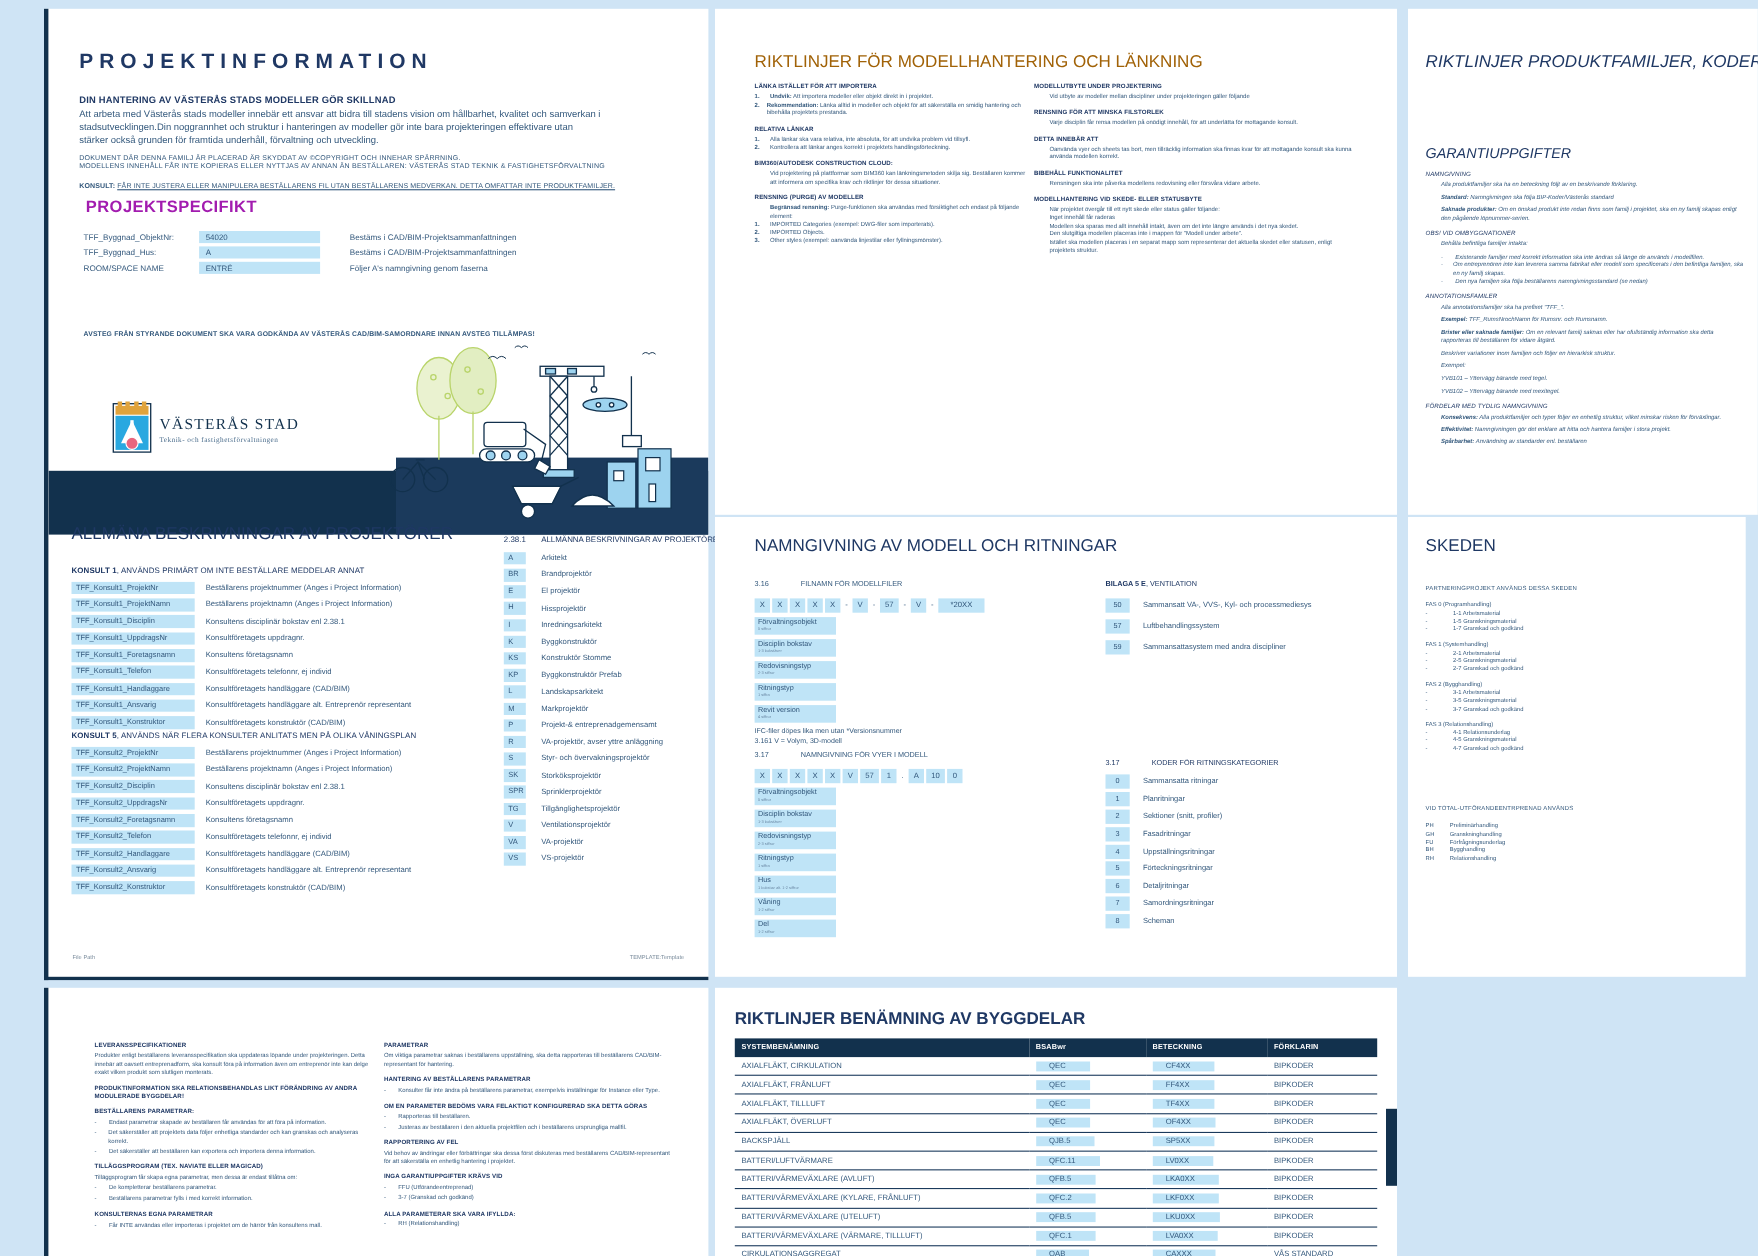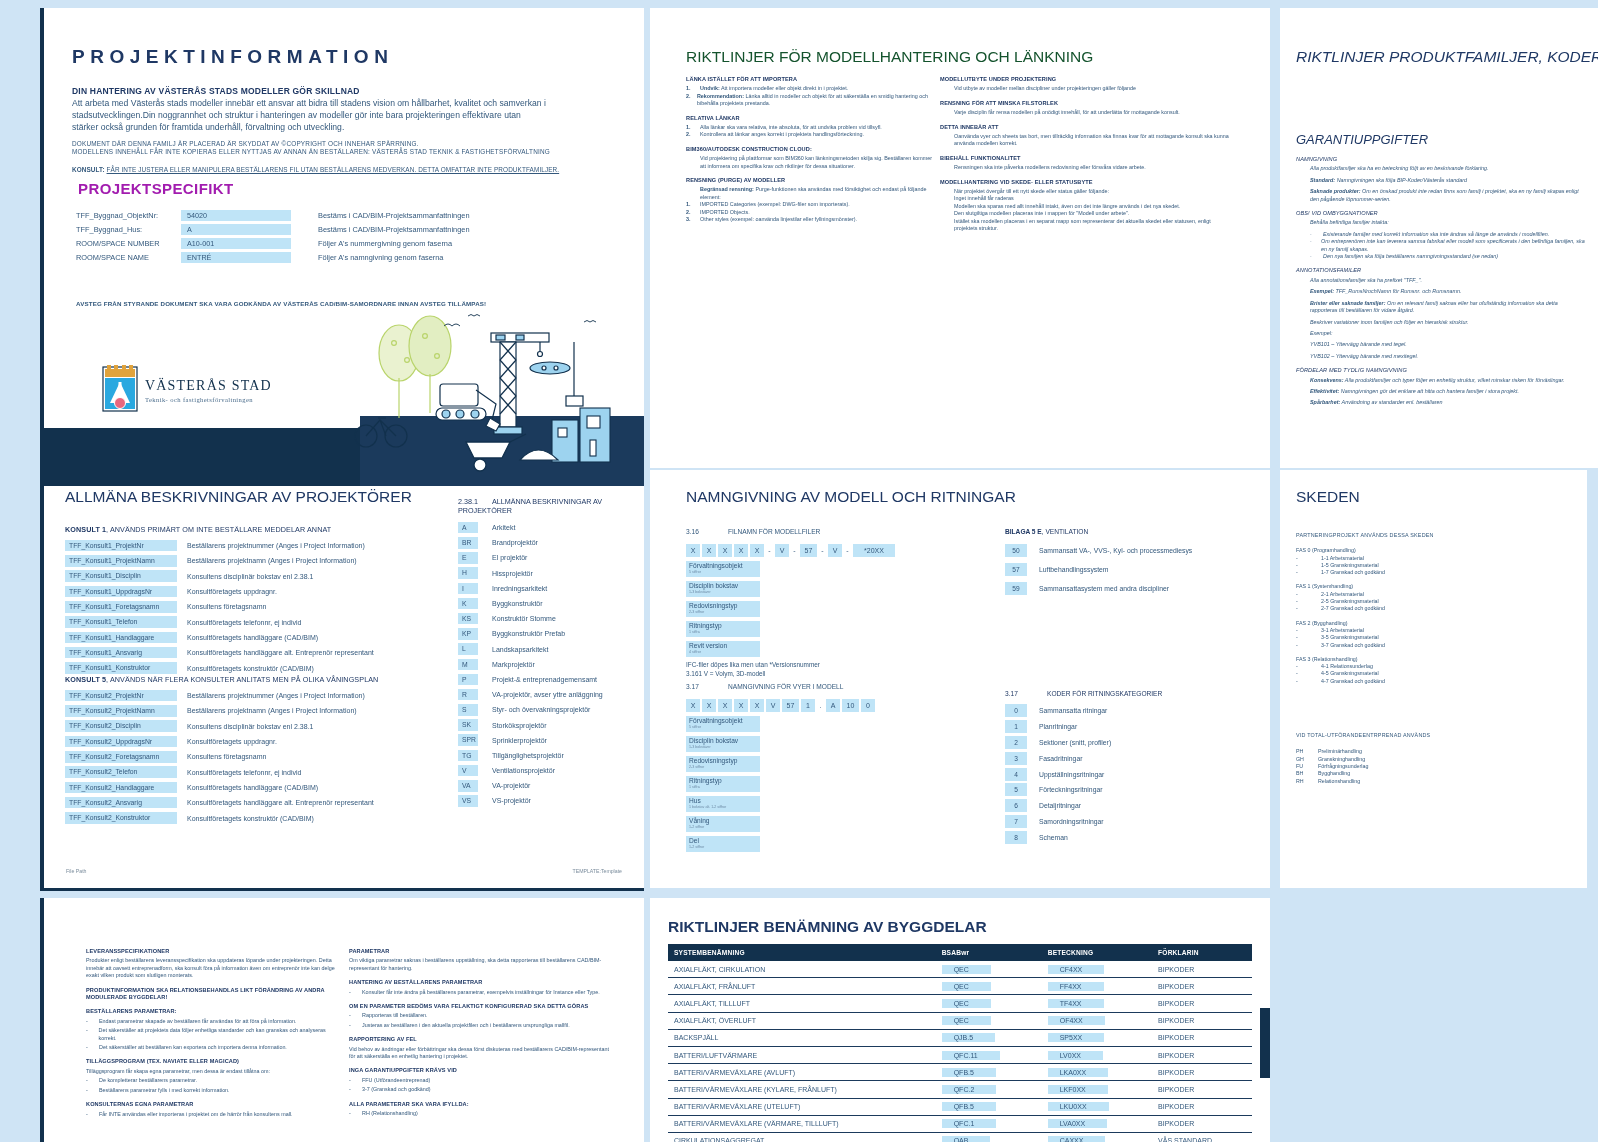--- a/index.html
+++ b/index.html
@@ -29,38 +29,38 @@
   .spec .d{padding-left:27px;}
   #s1 .avst{position:absolute;left:32px;top:292px;font-size:6.2px;font-weight:bold;color:#33587c;letter-spacing:.15px;}
   #s1 .strip{position:absolute;left:0px;top:420px;width:600px;height:58px;background:#12314d;}
   #s1 .strip2{position:absolute;left:316px;top:408px;width:284px;height:70px;background:#1b3a5c;}
   #s1 .illus{position:absolute;left:200px;top:300px;width:400px;height:180px;}
   #s1 .logo{position:absolute;left:57px;top:355px;}
   #s1 .ftL{position:absolute;left:22px;bottom:14px;font-size:5.2px;color:#7a8c9c;}
   #s1 .ftR{position:absolute;right:22px;bottom:14px;font-size:5.2px;color:#7a8c9c;}
 
   
-  #s2{left:40px;top:470px;width:600px;height:418px;background:transparent;}
+  #s2{left:40px;top:459px;width:600px;height:418px;background:transparent;padding-left:20px;}
   #s2 .t{position:absolute;left:25px;top:18px;font-size:15.5px;color:#1F3864;}
   .kblock{position:absolute;font-size:7px;}
   .kblock .hd{font-size:7.2px;color:#1F3864;margin-bottom:4px;letter-spacing:.1px;}
   .kblock .hd b{font-weight:bold;}
   .kblock .r{display:flex;align-items:center;height:15.3px;}
   .kblock .nm{width:112px;background:#bfe4f7;font-size:6.8px;padding:2px 4px;box-sizing:border-box;height:11.5px;line-height:7.5px;color:#33587c;}
   .kblock .ds{padding-left:10px;font-size:7px;color:#33587c;}
   .dlist{position:absolute;left:418px;top:27px;font-size:7px;}
   .dlist .hd{font-size:7.2px;color:#1F3864;margin-bottom:5px;}
   .dlist .hd span.n{display:inline-block;width:34px;}
   .dlist .r{display:flex;height:15.2px;align-items:center;}
   .dlist .c{width:20px;background:#bfe4f7;font-size:6.8px;height:11.5px;line-height:11.5px;padding-left:4px;box-sizing:border-box;color:#33587c;}
   .dlist .l{padding-left:14px;font-size:7px;color:#33587c;}
 
   
   #s3{left:650px;top:8px;width:620px;height:460px;}
-  #s3 .t{position:absolute;left:36px;top:40px;font-size:15.5px;color:#14532d;}
+  #s3 .t{position:absolute;left:36px;top:40px;font-size:15.5px;color:#a16207;}
   .txcol{position:absolute;font-size:5.4px;line-height:7.4px;color:#33587c;}
   .txcol h5{font-size:5.6px;font-weight:bold;margin:0 0 2px 0;letter-spacing:.1px;color:#1F3864;}
   .txcol .sec{margin-bottom:7px;}
   .txcol .li{display:flex;}
   .txcol .li .n{width:14px;font-weight:bold;}
   .txcol .ind{padding-left:14px;}
 
   
   #s4{left:650px;top:470px;width:620px;height:418px;}
   #s4 .t{position:absolute;left:36px;top:18px;font-size:15.5px;color:#1F3864;}
@@ -135,25 +135,20 @@
      <span class="k">TFF_Byggnad_ObjektNr:</span>
      <span class="v">54020</span>
      <span class="d">Bestäms i CAD/BIM-Projektsammanfattningen</span>
    </div>
       <div class="row">
      <span class="k">TFF_Byggnad_Hus:</span>
      <span class="v">A</span>
      <span class="d">Bestäms i CAD/BIM-Projektsammanfattningen</span>
    </div>
       <div class="row">
-     <span class="k">ROOM/SPACE NUMBER</span>
-     <span class="v">A10-001</span>
-     <span class="d">Följer A's nummergivning genom faserna</span>
-   </div>
-      <div class="row">
      <span class="k">ROOM/SPACE NAME</span>
      <span class="v">ENTRÉ</span>
      <span class="d">Följer A's namngivning genom faserna</span>
    </div>
     </div>
   <div class="avst">AVSTEG FRÅN STYRANDE DOKUMENT SKA VARA GODKÄNDA AV VÄSTERÅS CAD/BIM-SAMORDNARE INNAN AVSTEG TILLÄMPAS!</div>
 
   <div class="strip"></div>
   <div class="strip2"></div>
 

